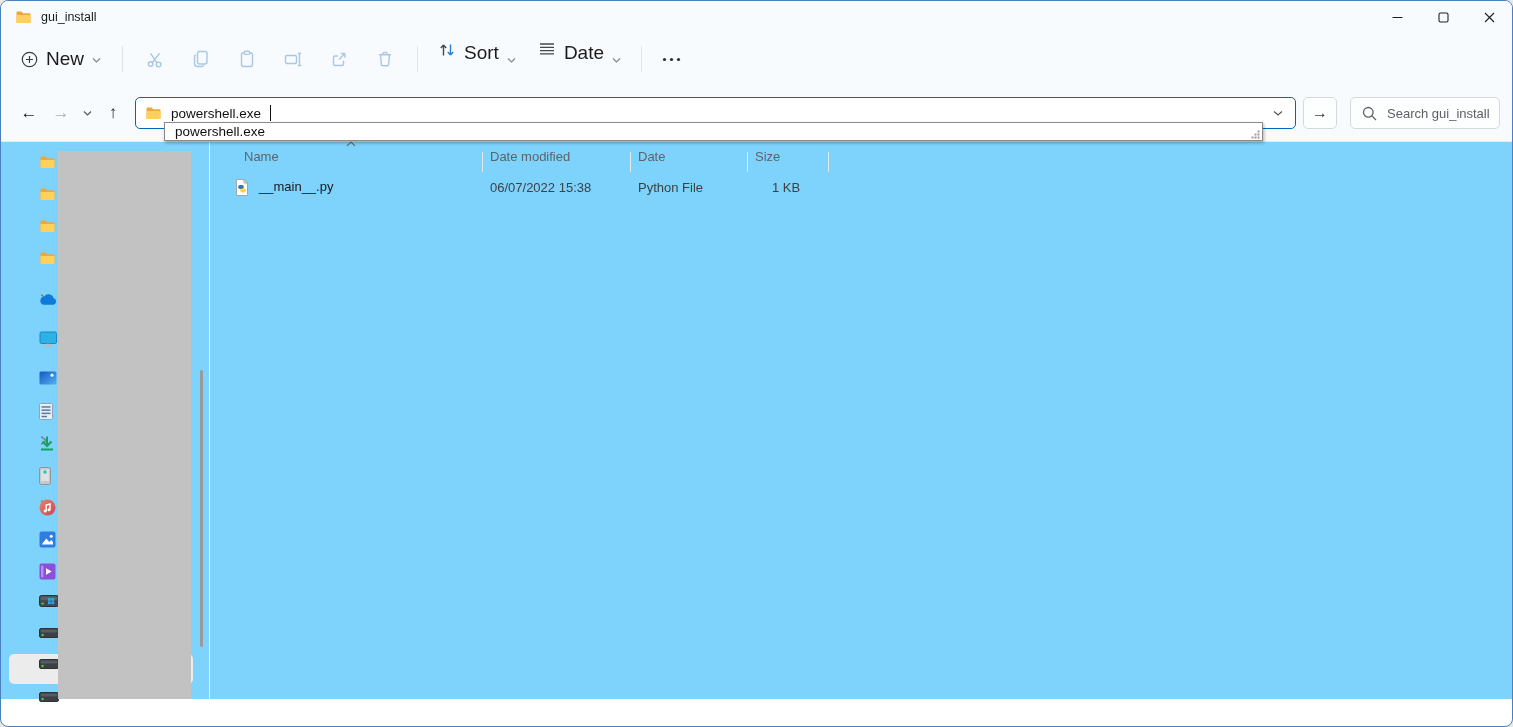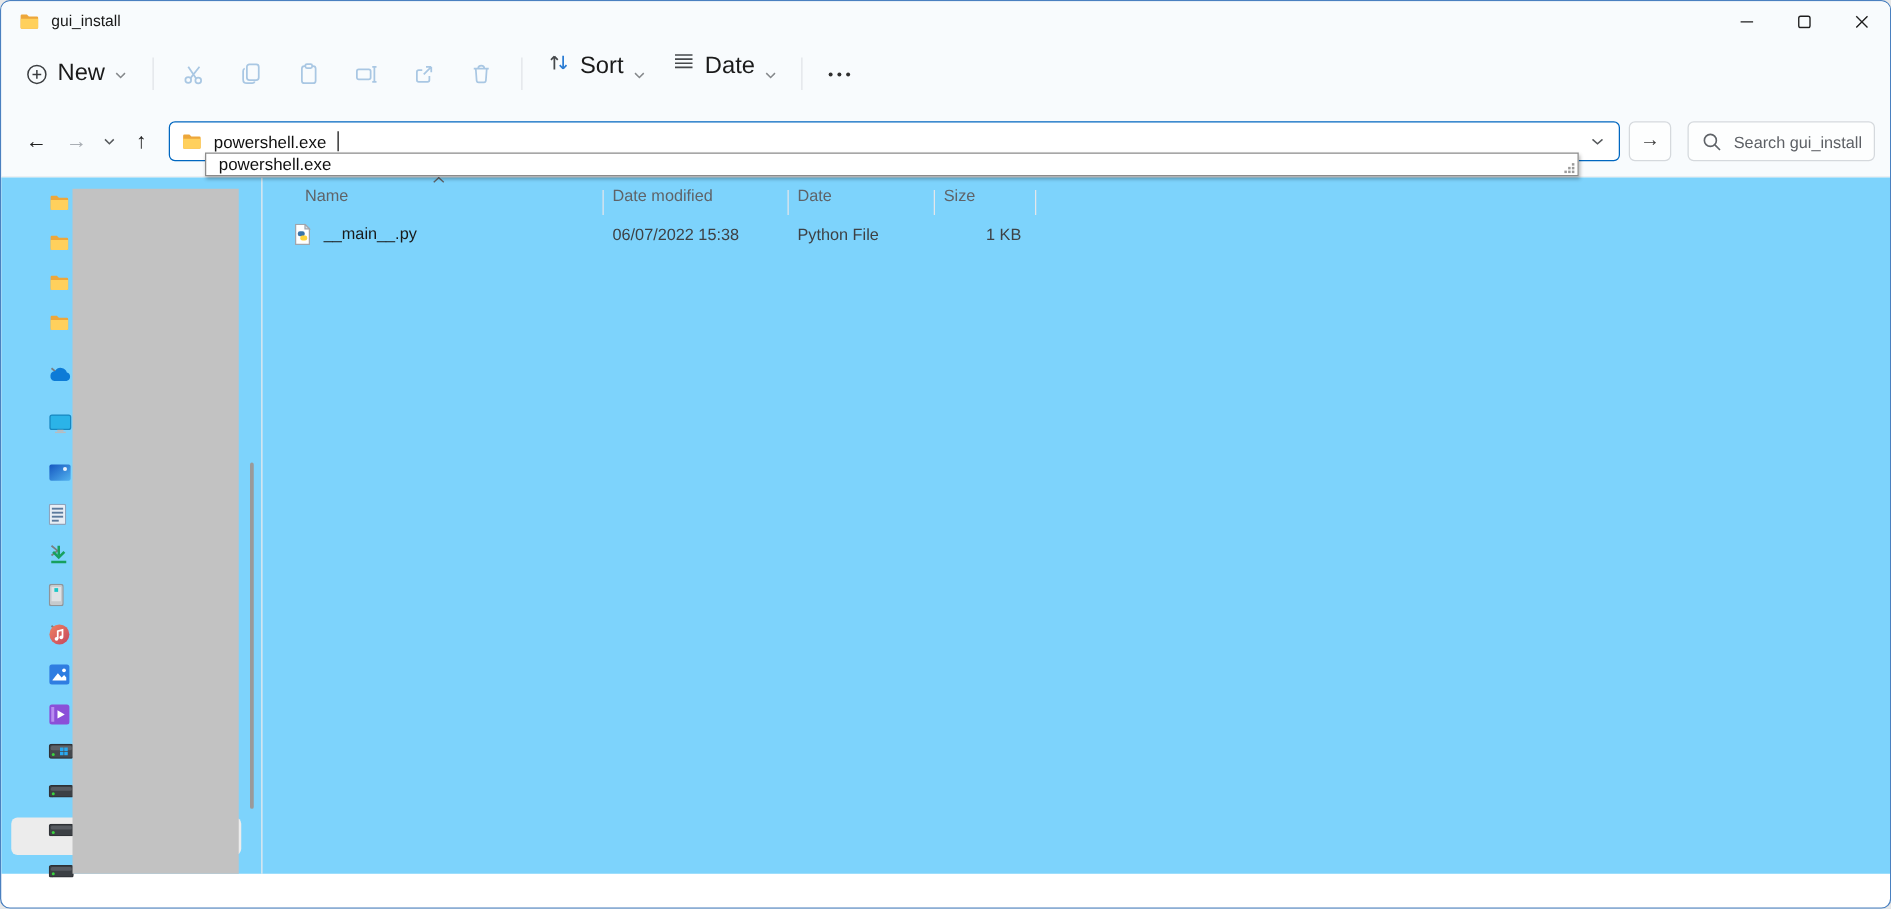--- a/index.html
+++ b/index.html
@@ -54,21 +54,21 @@
     color:#5f6368;font-size:13px;margin-top:1px}
   .hcell{position:relative;padding-left:8px;box-sizing:border-box}
   .hcell.first{padding-left:20px}
   .hcell + .hcell::before{content:"";position:absolute;left:0;top:3px;height:20px;width:1px;background:#e3e6ea}
   .hcell.last::after{content:"";position:absolute;right:0;top:3px;height:20px;width:1px;background:#e3e6ea}
   .sortcaret{position:absolute;left:136px;top:-1px;z-index:1}
   #file-rows .frow{display:grid;grid-template-columns:258px 148px 117px 82px;height:30px;align-items:center;
     font-size:13px;color:#3e4144;margin-top:2px}
   .fname{display:flex;align-items:flex-start;gap:9px;padding-left:10px;color:#191919}
   .fcell{padding-left:8px}
-  .fsize{text-align:right;padding-right:12px}
+  .fsize{text-align:center;padding-right:12px}
   
   .dropdown{position:absolute;left:163px;top:121px;width:1099px;height:19px;background:#fff;
     border:1px solid #8b8b8b;box-shadow:1px 2px 3px rgba(0,0,0,.3);z-index:40;display:flex;
     align-items:center;padding-left:10px;box-sizing:border-box;font-size:13.5px;color:#101010}
   .grip{position:absolute;right:2px;bottom:1px}
   
   .statusbar{position:absolute;left:0;right:0;bottom:0;height:27px;border-top:1px solid #ececec;
     display:flex;align-items:center;padding-left:14px;background:#fff}
   .st-text{font-size:12px;color:#2b2b2b}
   .st-sep{width:1px;height:15px;background:#dcdcdc;margin-left:28px}

